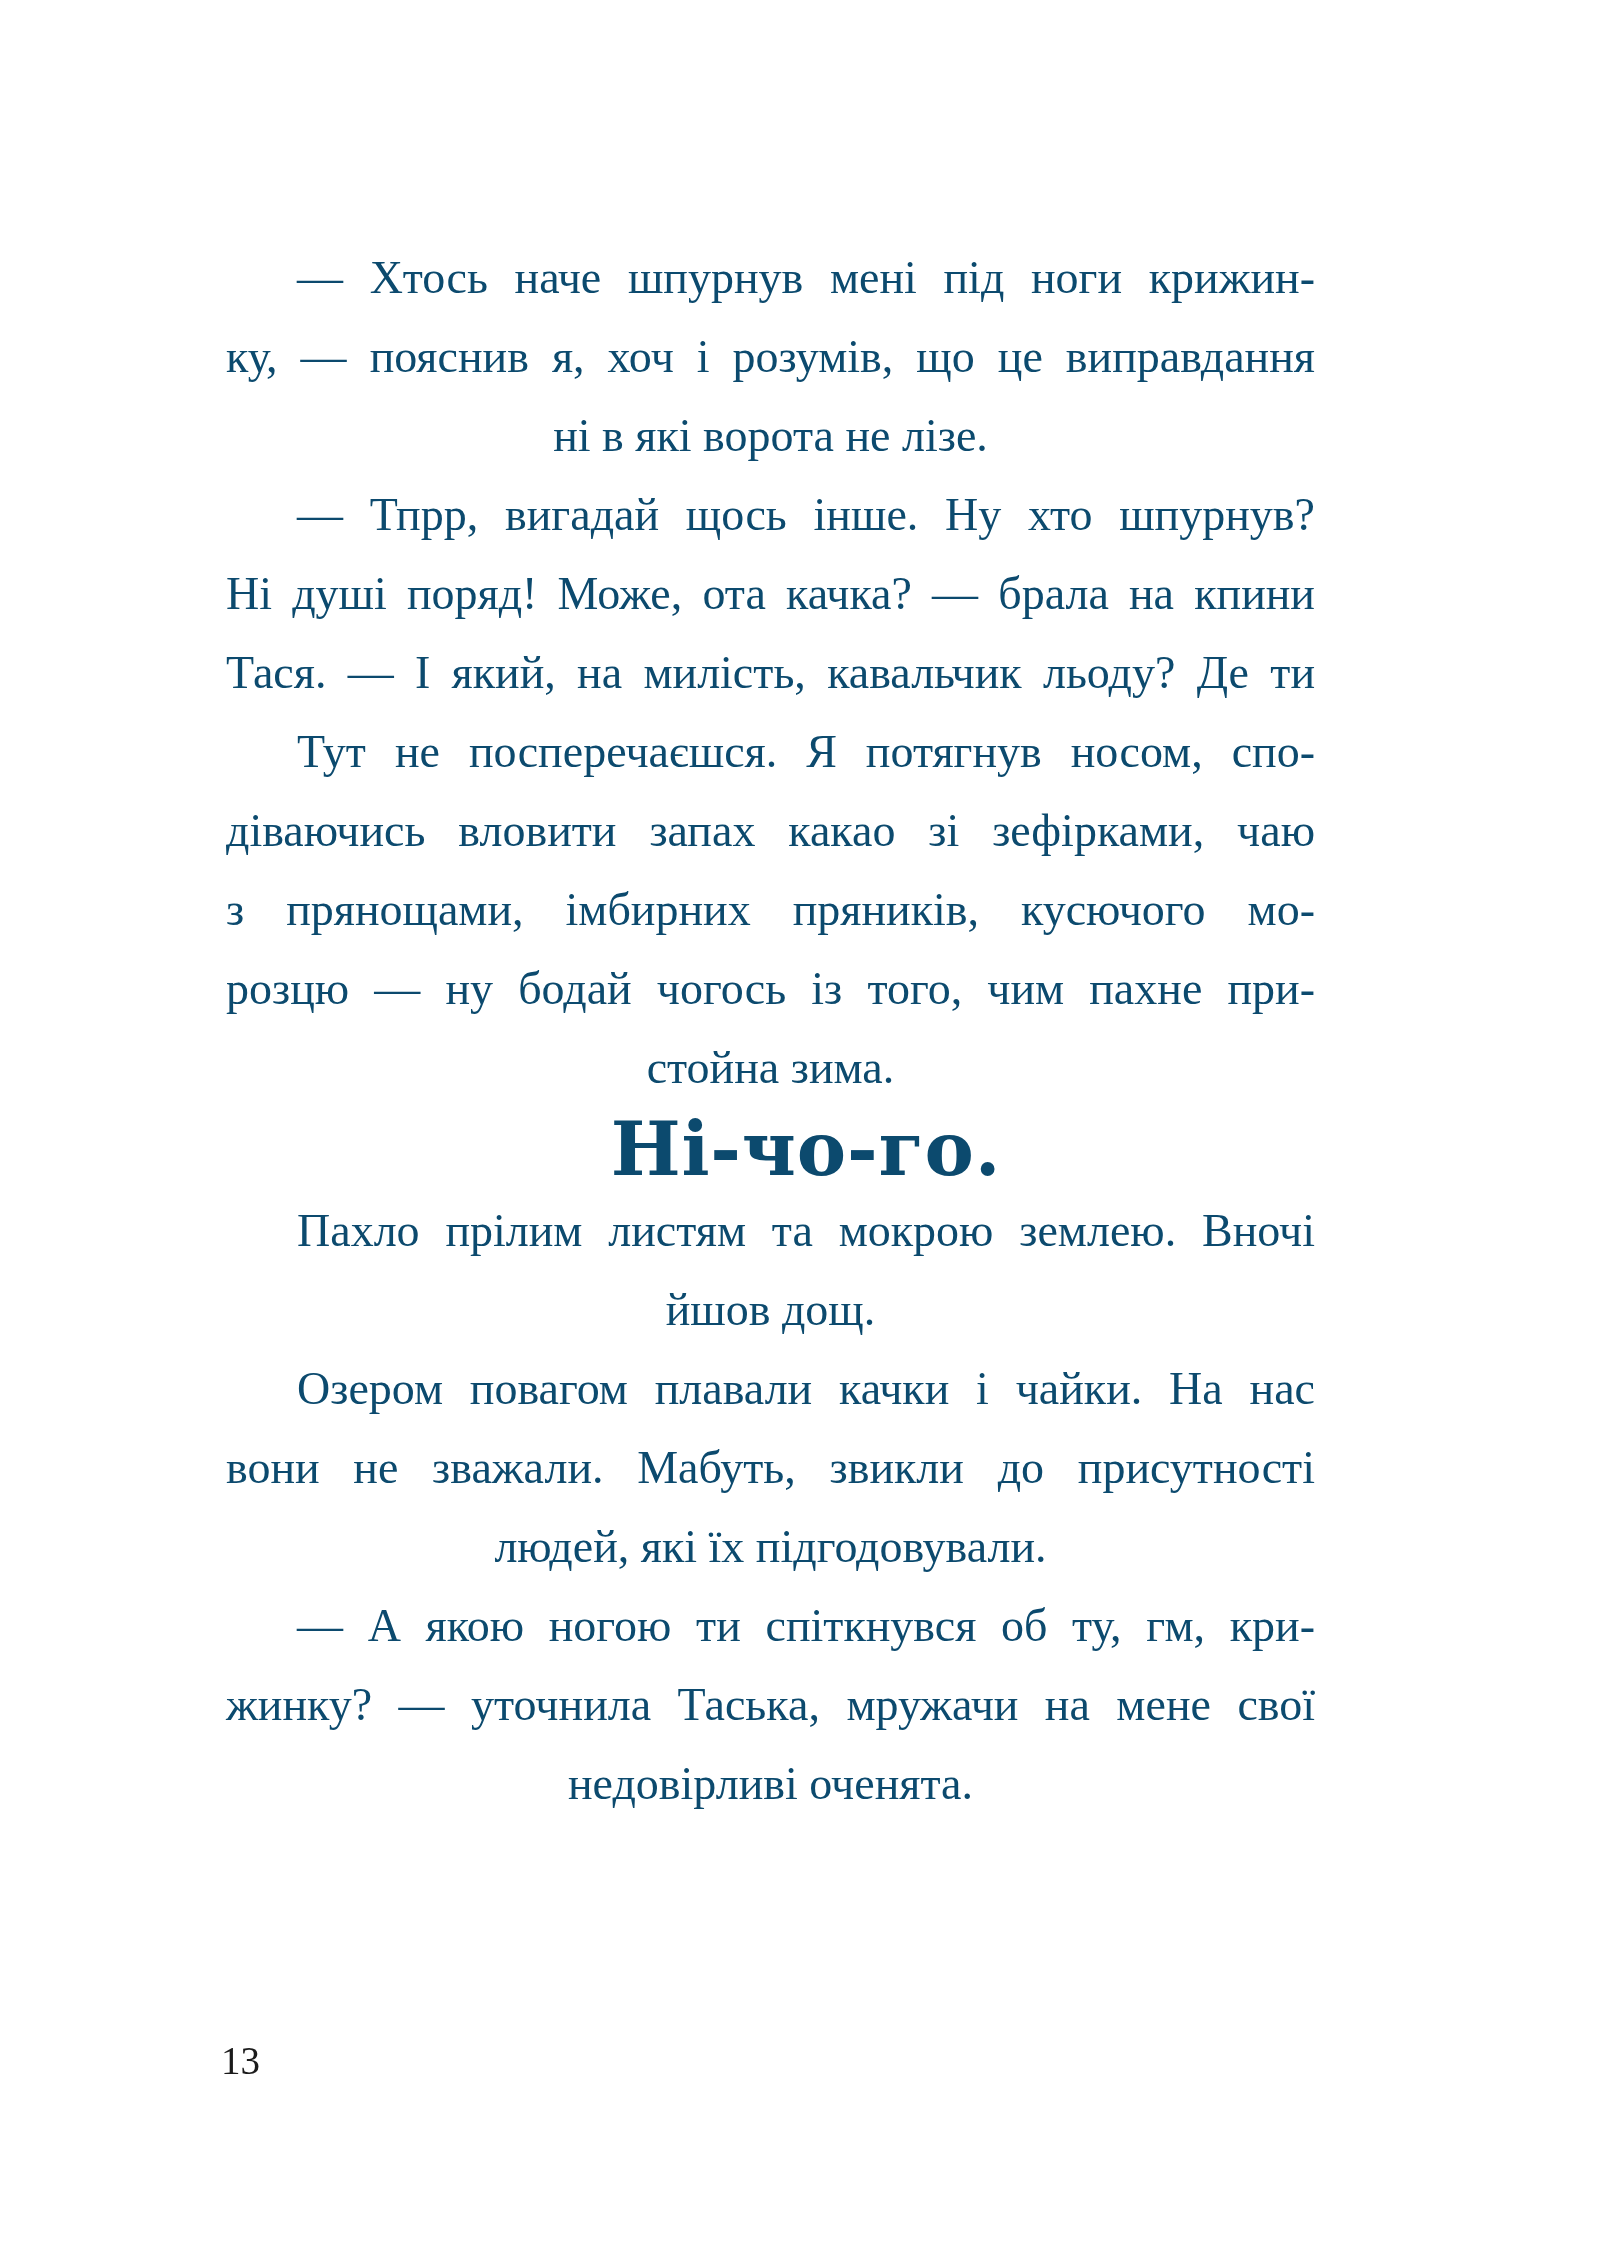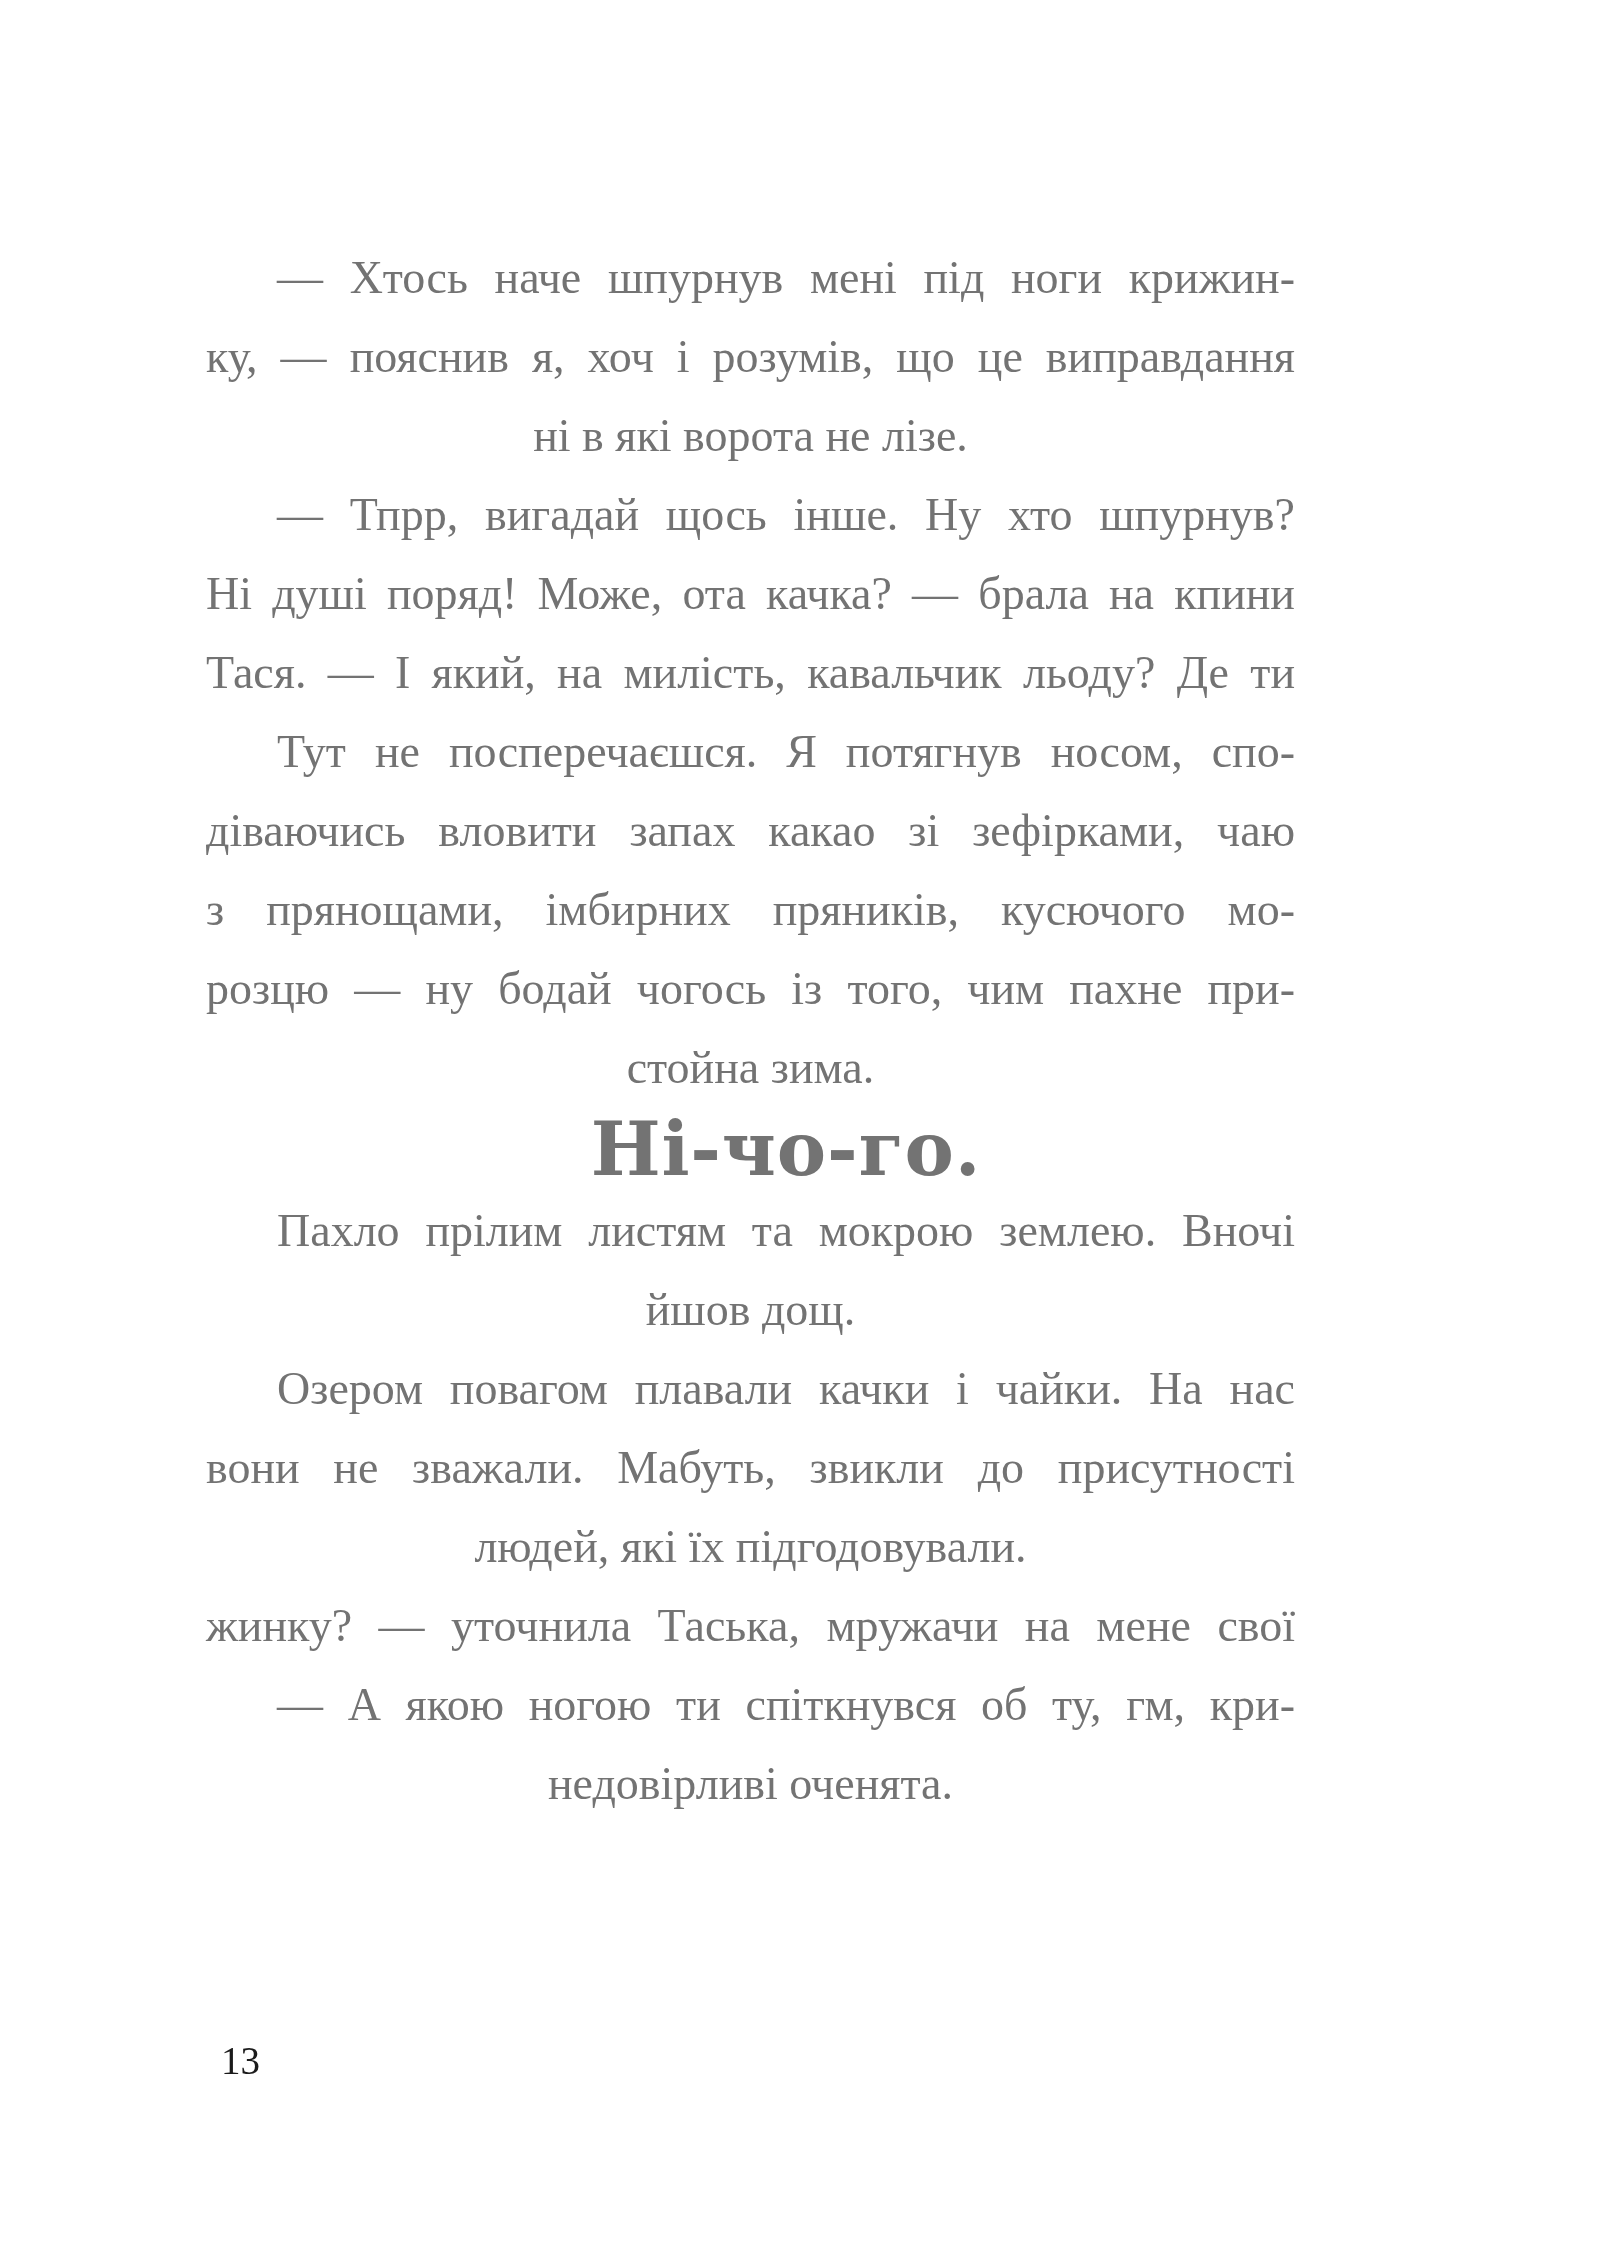--- a/index.html
+++ b/index.html
@@ -13,24 +13,24 @@
     overflow: hidden;
     font-family: "Liberation Serif", serif;
   }
   .page {
     position: absolute;
     inset: 0;
     background: #ffffff;
   }
   .page-text {
     position: absolute;
-    left: 206px;
+    left: 226px;
     top: 238px;
     width: 1089px;
-    color: #737373;
+    color: #0c4a6e;
   }
   .line {
     display: block;
     height: 79px;
     line-height: 79px;
     font-size: 46px;
     white-space: nowrap;
     text-align: center;
   }
   .line.justify {
@@ -77,19 +77,19 @@
       <div class="line justify">діваючись вловити запах какао зі зефірками, чаю</div>
       <div class="line justify">з прянощами, імбирних пряників, кусючого мо-</div>
       <div class="line justify">розцю — ну бодай чогось із того, чим пахне при-</div>
       <div class="line">стойна зима.</div>
       <div class="line heading indent">Ні-чо-го.</div>
       <div class="line indent justify">Пахло прілим листям та мокрою землею. Вночі</div>
       <div class="line">йшов дощ.</div>
       <div class="line indent justify">Озером повагом плавали качки і чайки. На нас</div>
       <div class="line justify">вони не зважали. Мабуть, звикли до присутності</div>
       <div class="line">людей, які їх підгодовували.</div>
+      <div class="line indent justify">— А якою ногою ти спіткнувся об ту, гм, кри-</div>
       <div class="line justify">жинку? — уточнила Таська, мружачи на мене свої</div>
-      <div class="line indent justify">— А якою ногою ти спіткнувся об ту, гм, кри-</div>
       <div class="line">недовірливі оченята.</div>
     </section>
   <div class="page-number">13</div>
 </main>
 
 
 </body></html>

